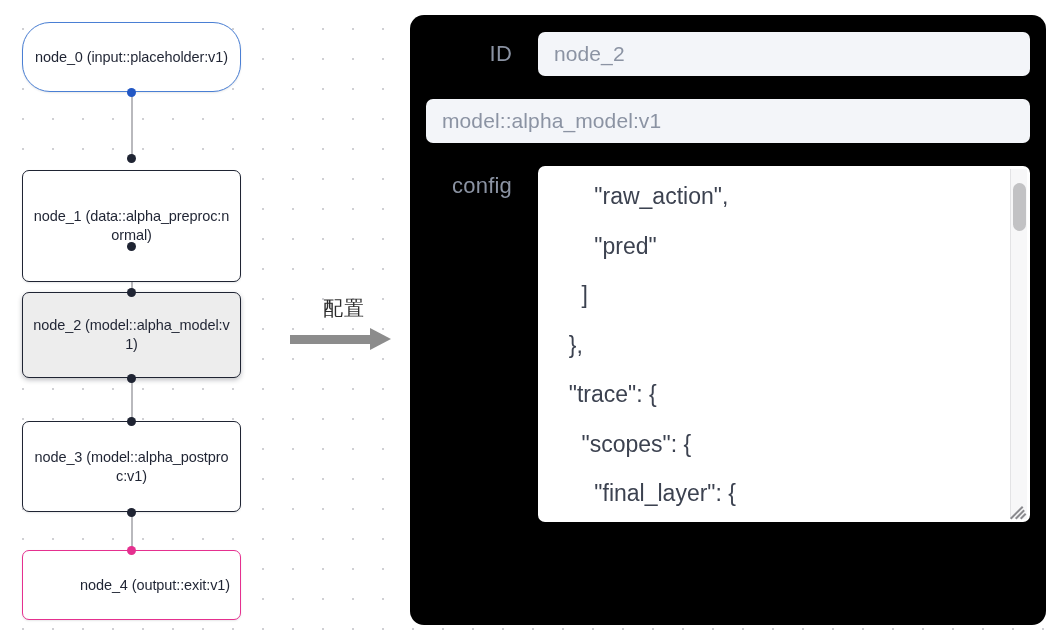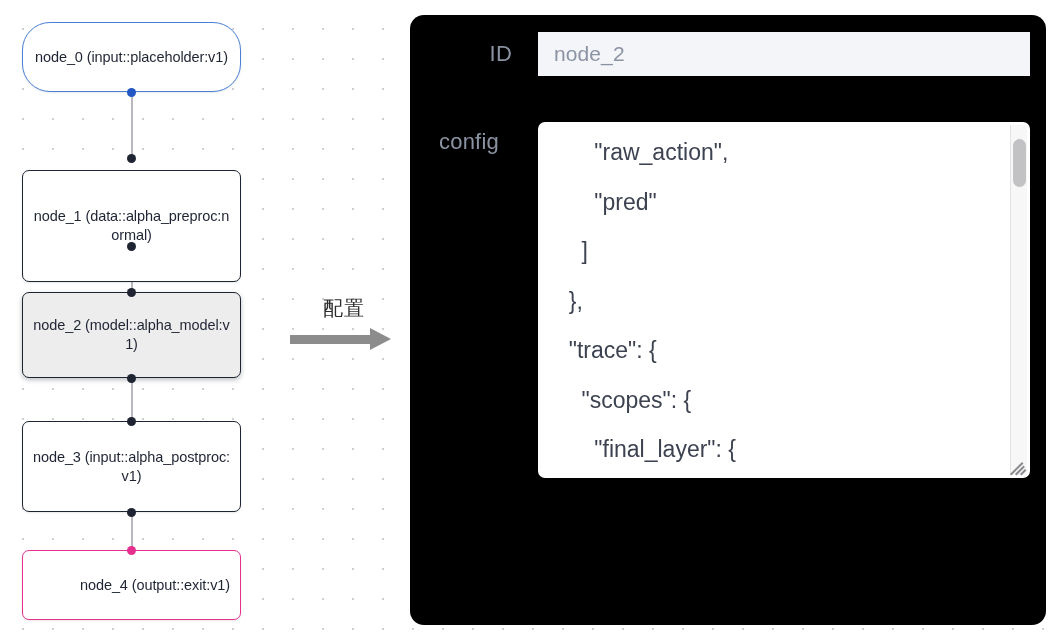--- a/index.html
+++ b/index.html
@@ -139,28 +139,28 @@
     width: 112px;
     flex: 0 0 112px;
     text-align: right;
     padding-right: 26px;
     box-sizing: border-box;
     color: #8b93a3;
     font-size: 22px;
     line-height: 44px;
     letter-spacing: 0.2px;
   }
-  .field-label.for-config { line-height: 40px; text-align: center; }
+  .field-label.for-config { line-height: 40px; }
 
   .text-input {
     flex: 1 1 auto;
     height: 44px;
     background: #f3f5f9;
     border: none;
-    border-radius: 0;
+    border-radius: 7px;
     color: #8b93a3;
     font-size: 21px;
     font-family: "Liberation Sans", sans-serif;
     padding: 0 16px;
     box-sizing: border-box;
     outline: none;
     letter-spacing: 0.1px;
   }
 
   .config-box {
@@ -270,21 +270,21 @@
 
     <div class="node is-selected" style="top:292px;height:86px;align-items:center;">
       <span class="nlabel">node_2
 (model::alpha_model:v1)</span>
     </div>
     <div class="handle" style="top:288px;"></div>
     <div class="handle" style="top:374px;"></div>
 
     <div class="node" style="top:421px;height:91px;">
       <span class="nlabel">node_3
-(input::alpha_postproc:v1)</span>
+(model::alpha_postproc:v1)</span>
     </div>
     <div class="handle" style="top:417px;"></div>
     <div class="handle" style="top:508px;"></div>
 
     <div class="node is-output" style="top:550px;height:70px;">
       <span class="nlabel">node_4
 (output::exit:v1)</span>
     </div>
     <div class="handle h-pink" style="top:546px;"></div>
   </div>
@@ -298,20 +298,21 @@
   </div>
 
   <div class="panel">
 
     <div class="field-row">
       <div class="field-label">ID</div>
       <input class="text-input" type="text" readonly="" value="node_2" style="">
     </div>
 
     <div class="field-row">
+      <input class="text-input" type="text" readonly="" value="model::alpha_model:v1" style="">
     </div>
 
     <div class="field-row">
       <div class="field-label for-config">config</div>
       <div class="config-box">
         <div class="config-text">      "raw_action",
       "pred"
     ]
   },
   "trace": {

